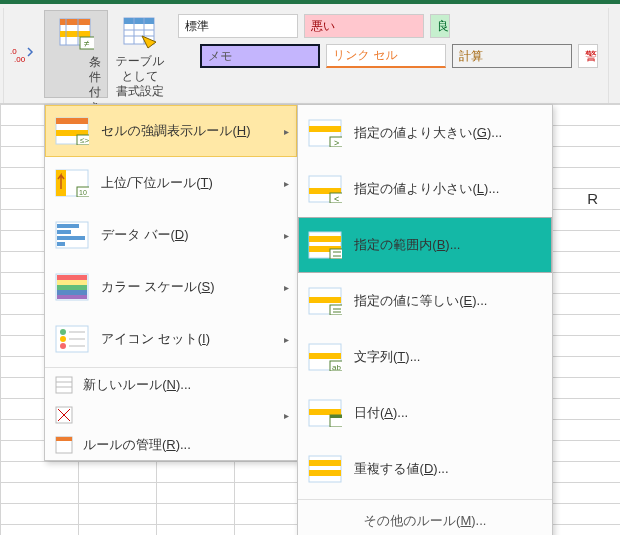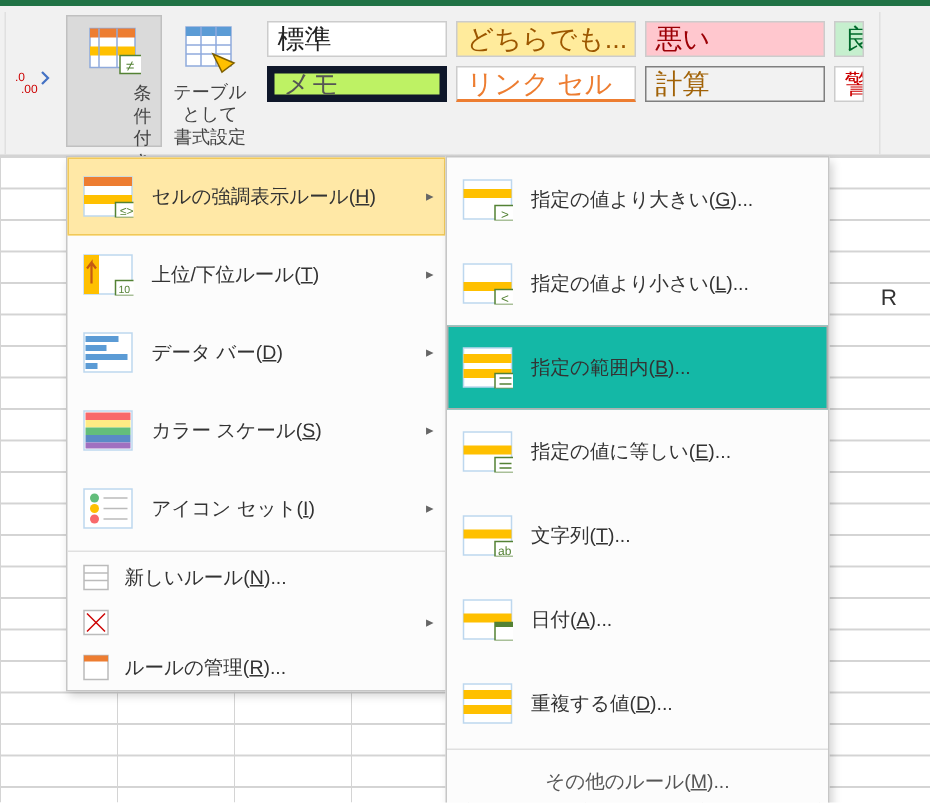--- a/index.html
+++ b/index.html
@@ -83,29 +83,29 @@
     display: flex;
     gap: 6px;
   }
   .style-cell {
     width: 120px;
     height: 24px;
     border: 1px solid #ccc;
     display: flex;
     align-items: center;
     padding: 0 6px;
-    font-size: 18px;
+    font-size: 12px;
     overflow: hidden;
     white-space: nowrap;
   }
   .style-normal { background: #fff; color: #222; }
   .style-neutral { background: #ffeb9c; color: #9c5700; }
   .style-bad { background: #ffc7ce; color: #9c0006; }
   .style-good-sliver { background:#c6efce; width:20px; color:#006a2b;}
-  .style-memo { background: #bef264; color: #555; border:5px solid #0f172a;}
+  .style-memo { background: #c4b5fd; color: #555; border:2px solid #0f172a;margin-left:22px;}
   .style-link { background: #fff; color:#ed7d31; border-bottom:2px solid #ed7d31;}
   .style-calc { background: #f2f2f2; color:#a16207; border:1px solid #7f7f7f;}
   .style-warn-sliver { background:#fff; color:#c00; width:20px; }
 
   
   .grid {
     position: absolute;
     left: 0; right: 0; top: 104px; bottom: 0;
     background-image:
       linear-gradient(#d4d4d4 1px, transparent 1px),
@@ -229,23 +229,20 @@
       <span style="white-space:pre-line;">テーブルとして
 書式設定</span>
       <span class="caret">▾</span>
     </div>
 
     <div class="styles-gallery">
       <div class="style-row">
         <div class="style-cell style-normal">
             <span>標準</span>
           </div>
-        <div class="style-cell style-neutral">
-            <span>どちらでも...</span>
-          </div>
         <div class="style-cell style-bad">
             <span>悪い</span>
           </div>
         <div class="style-cell style-good-sliver">
             <span>良</span>
           </div>
       </div>
       <div class="style-row">
         <div class="style-cell style-memo">
             <span>メモ</span>

